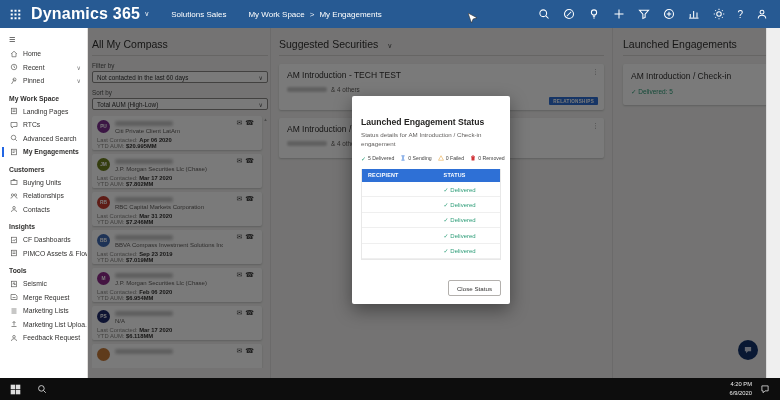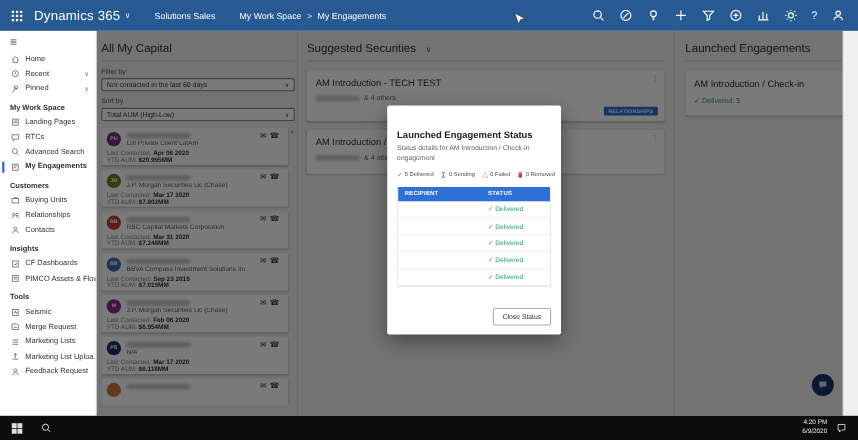--- a/index.html
+++ b/index.html
@@ -2,21 +2,21 @@
 <html><head>
 <meta charset="utf-8">
 <style>
   html,body{margin:0;padding:0;background:#000;}
   *{box-sizing:border-box;font-family:"Liberation Sans",sans-serif;}
   #screen{position:relative;width:780px;height:400px;background:#f2f1f0;overflow:hidden;}
 
   
   .topbar{position:absolute;left:0;top:0;width:780px;height:28px;background:#275a93;display:flex;align-items:center;color:#fff;z-index:40;}
   .topbar .waffle{margin-left:10px;display:flex;align-items:center;cursor:pointer;}
-  .topbar .app{font-size:12px;font-weight:normal;margin-left:10px;letter-spacing:.2px;}
+  .topbar .app{font-size:16px;font-weight:bold;margin-left:10px;letter-spacing:.2px;}
   .topbar .chev{font-size:7px;margin-left:4px;opacity:.9;}
   .topbar .env{font-size:8px;margin-left:22px;}
   .topbar .crumbs{font-size:8px;margin-left:22px;display:flex;gap:5px;align-items:center;}
   .topbar .crumb-sep{font-size:8px;opacity:.9;}
   .topbar .right{margin-left:auto;display:flex;align-items:center;gap:12px;margin-right:12px;}
   .tb-ic{width:13px;height:13px;display:flex;align-items:center;justify-content:center;cursor:pointer;}
   .tb-ic svg{stroke:#fff;fill:none;stroke-width:1.4;width:12px;height:12px;}
   .tb-help{font-size:10px;color:#fff;cursor:pointer;}
 
   
@@ -349,21 +349,21 @@
             <path d="M3 14c0-3 2.2-4.4 5-4.4s5 1.4 5 4.4"></path>
           </svg>
         </span>
       <span>Feedback Request</span>
     </div>
   </div>
 
   <div class="content">
 
     <div class="col col1">
-      <div class="col-h">All My Capital</div>
+      <div class="col-h">All My Compass</div>
       <div class="col-divider"></div>
       <div class="f-label">Filter by</div>
       <div class="f-select">
         <span>Not contacted in the last 60 days</span>
         <span class="chev">∨</span>
       </div>
       <div class="f-label">Sort by</div>
       <div class="f-select">
         <span>Total AUM (High-Low)</span>
         <span class="chev">∨</span>

